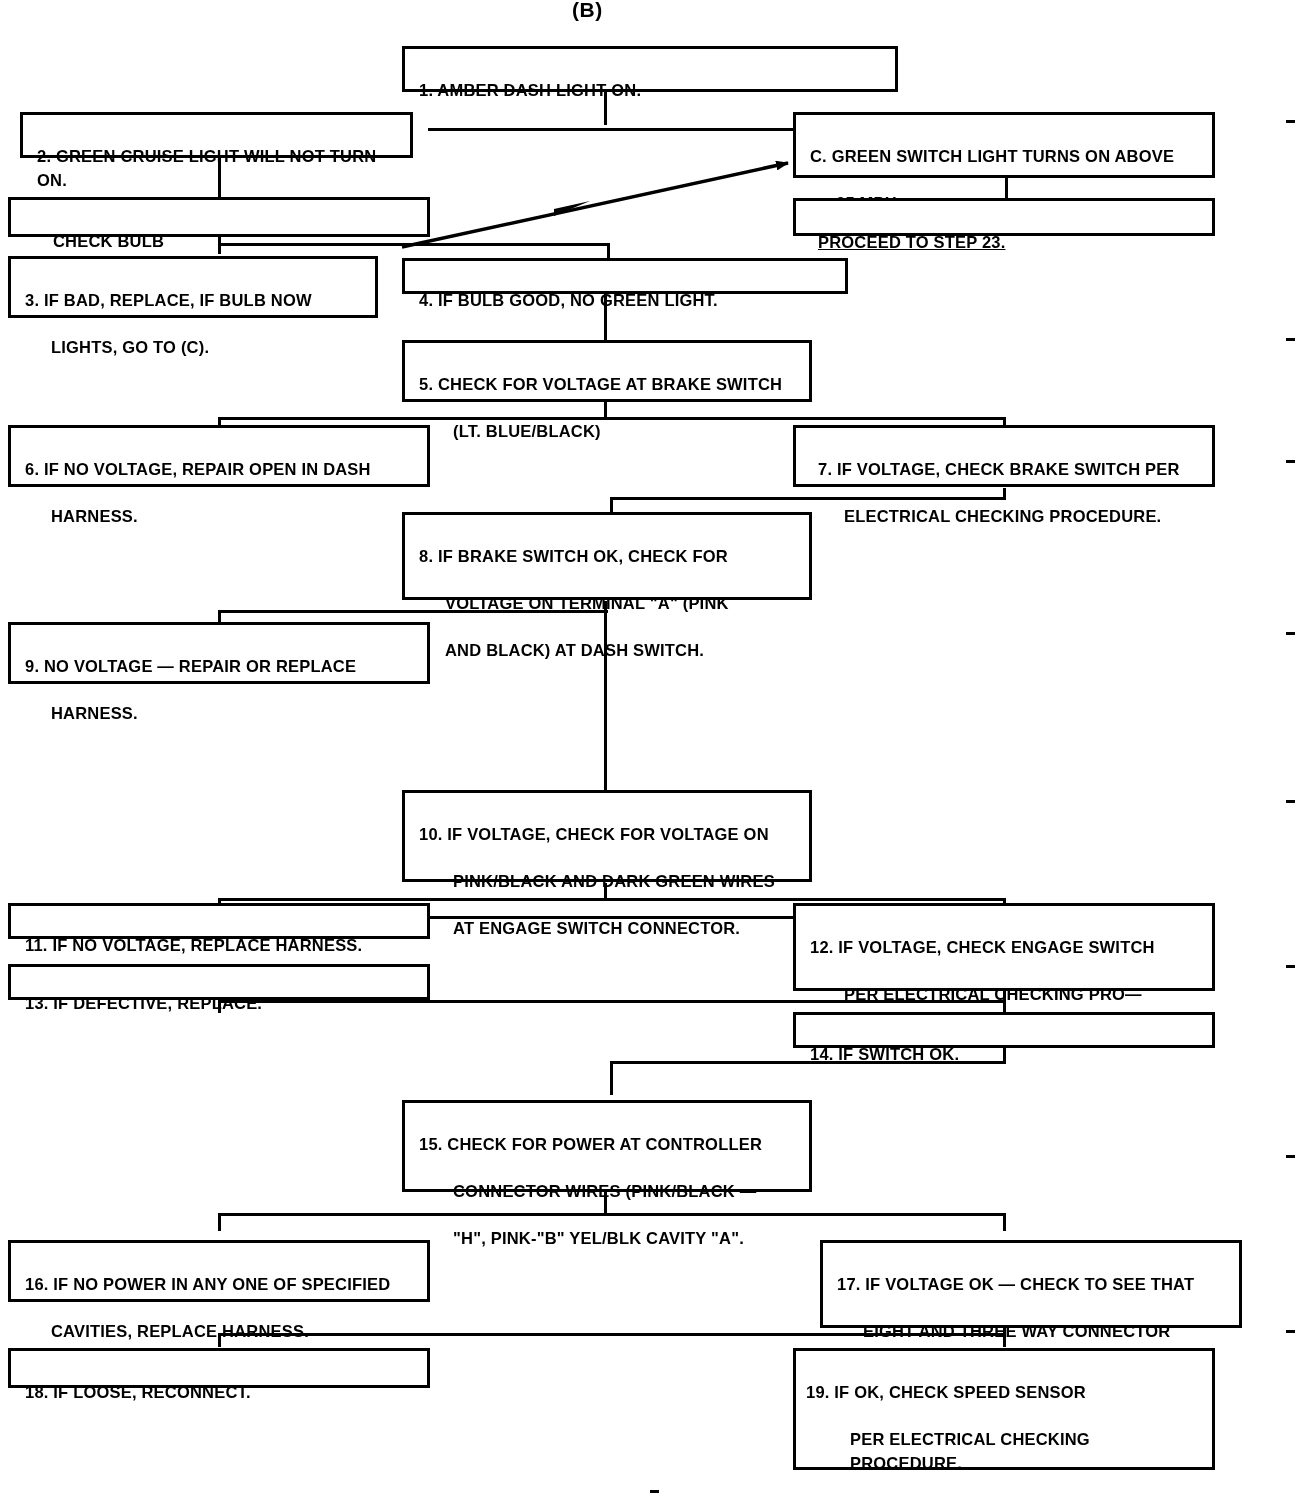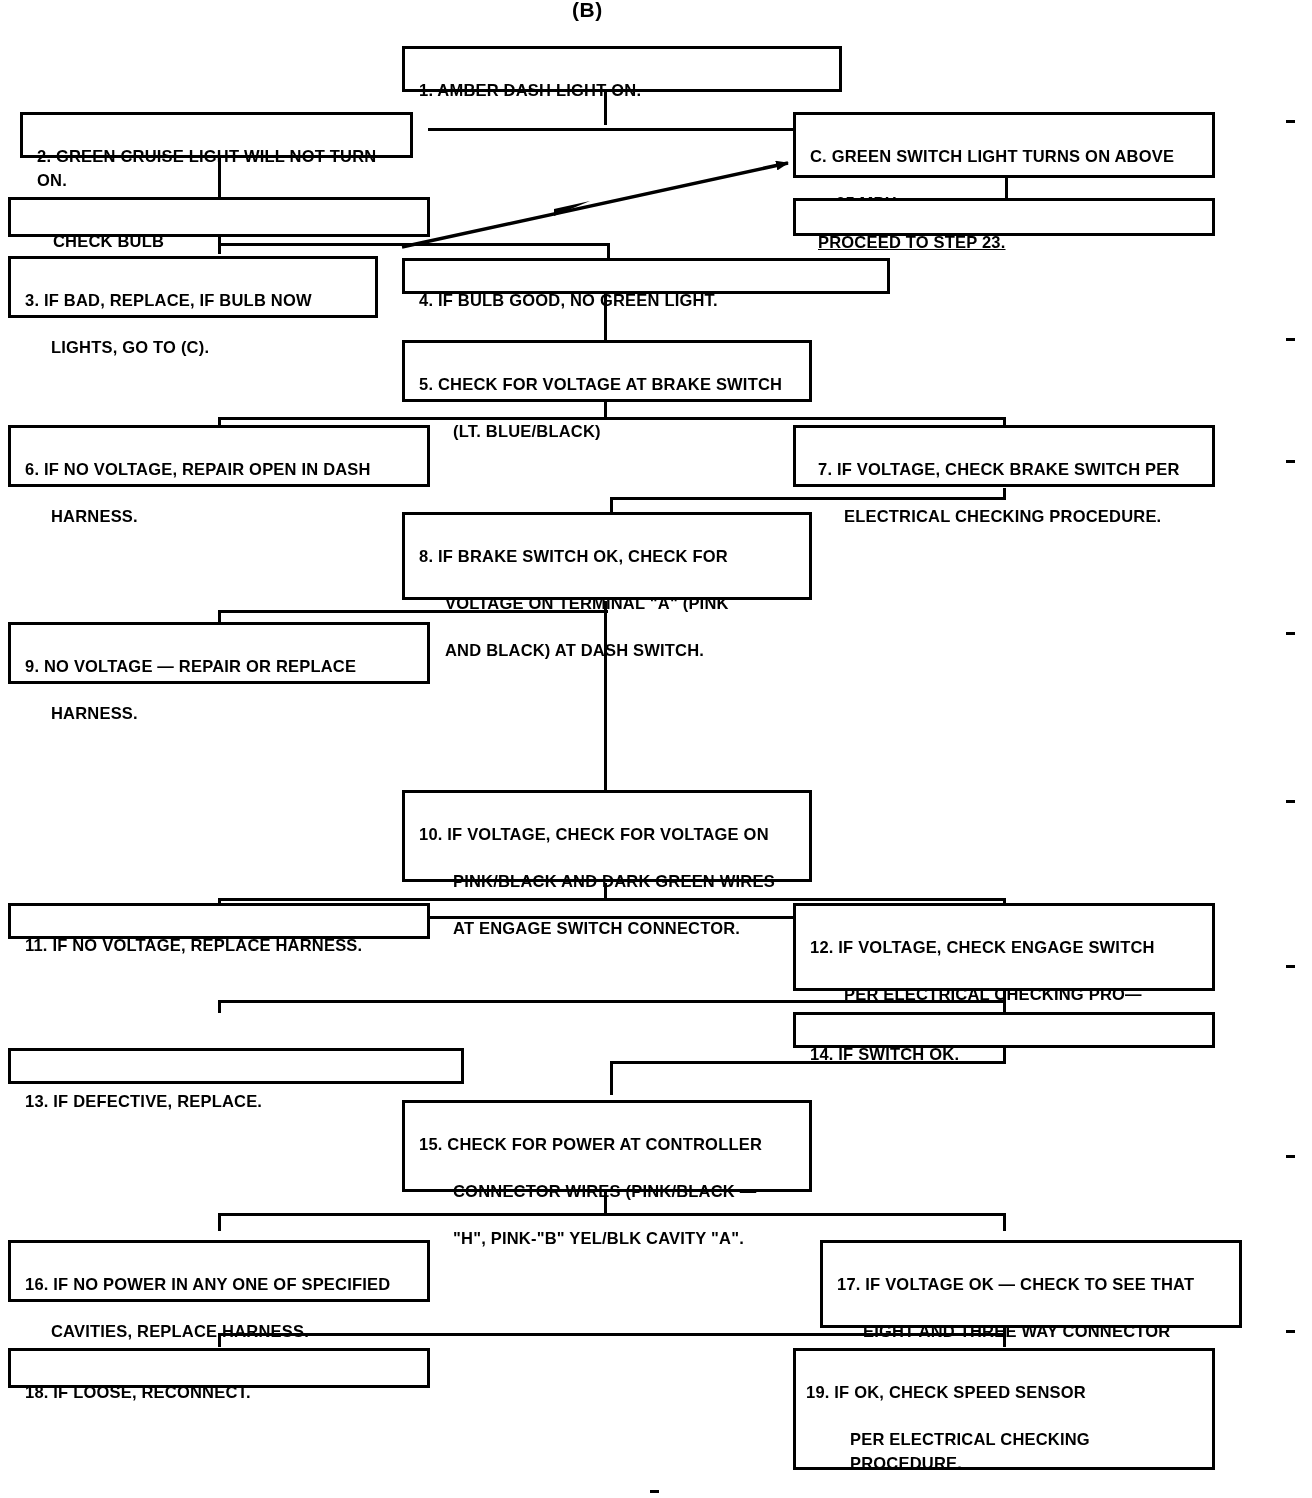--- a/index.html
+++ b/index.html
@@ -135,21 +135,21 @@
   <svg class="arrow-layer" viewBox="0 0 1312 1498">
     <defs>
       <marker id="ah" markerWidth="13" markerHeight="10" refX="12" refY="5" orient="auto" markerUnits="userSpaceOnUse">
         <path d="M0,0 L13,5 L0,10 z" fill="#000"></path>
       </marker>
     </defs>
     <line x1="402" y1="247" x2="788" y2="163" stroke="#000" stroke-width="3.5" marker-end="url(#ah)"></line>
     <path d="M554,209 L590,201 L554,216 z" fill="#000"></path>
   </svg>
 
-  <div class="node" style="left:402px; top:46px; width:440px; height:46px;">
+  <div class="node" style="left:402px; top:46px; width:496px; height:46px;">
     <span class="ln">1. AMBER DASH LIGHT ON.</span>
   </div>
 
   <div class="node" style="left:20px; top:112px; width:393px; height:46px;">
     <span class="ln">2. GREEN CRUISE LIGHT WILL NOT TURN ON.</span>
   </div>
 
   <div class="node" style="left:793px; top:112px; width:422px; height:66px;">
     <span class="ln">C. GREEN SWITCH LIGHT TURNS ON ABOVE</span>
     <span class="ln ind">25 MPH.</span>
@@ -161,21 +161,21 @@
 
   <div class="node" style="left:793px; top:198px; width:422px; height:38px; padding-left:22px;text-decoration:underline;">
     <span class="ln">PROCEED TO STEP 23.</span>
   </div>
 
   <div class="node" style="left:8px; top:256px; width:370px; height:62px;">
     <span class="ln">3. IF BAD, REPLACE, IF BULB NOW</span>
     <span class="ln ind">LIGHTS, GO TO (C).</span>
   </div>
 
-  <div class="node" style="left:402px; top:258px; width:488px; height:36px; padding-top:5px;">
+  <div class="node" style="left:402px; top:258px; width:446px; height:36px; padding-top:5px;">
     <span class="ln">4. IF BULB GOOD, NO GREEN LIGHT.</span>
   </div>
 
   <div class="node" style="left:402px; top:340px; width:410px; height:62px;">
     <span class="ln">5.  CHECK FOR VOLTAGE AT BRAKE SWITCH</span>
     <span class="ln ind2">(LT. BLUE/BLACK)</span>
   </div>
 
   <div class="node" style="left:8px; top:425px; width:422px; height:62px;">
     <span class="ln">6. IF NO VOLTAGE, REPAIR OPEN IN DASH</span>
@@ -207,21 +207,21 @@
   <div class="node" style="left:8px; top:903px; width:422px; height:36px; padding-top:5px;">
     <span class="ln">11. IF NO VOLTAGE, REPLACE HARNESS.</span>
   </div>
 
   <div class="node" style="left:793px; top:903px; width:422px; height:88px;">
     <span class="ln">12. IF VOLTAGE, CHECK ENGAGE SWITCH</span>
     <span class="ln ind2">PER ELECTRICAL CHECKING PRO—</span>
     <span class="ln ind2">CEDURE.</span>
   </div>
 
-  <div class="node" style="left:8px; top:1048px; width:456px; height:36px; padding-top:16px;">
+  <div class="node" style="left:8px; top:964px; width:422px; height:36px; padding-top:2px;">
     <span class="ln">13. IF DEFECTIVE, REPLACE.</span>
   </div>
 
   <div class="node" style="left:793px; top:1012px; width:422px; height:36px; padding-top:5px; ">
     <span class="ln">14. IF SWITCH OK.</span>
   </div>
 
   <div class="node" style="left:402px; top:1100px; width:410px; height:92px;">
     <span class="ln">15.  CHECK FOR POWER AT CONTROLLER</span>
     <span class="ln ind2">CONNECTOR WIRES (PINK/BLACK —</span>

